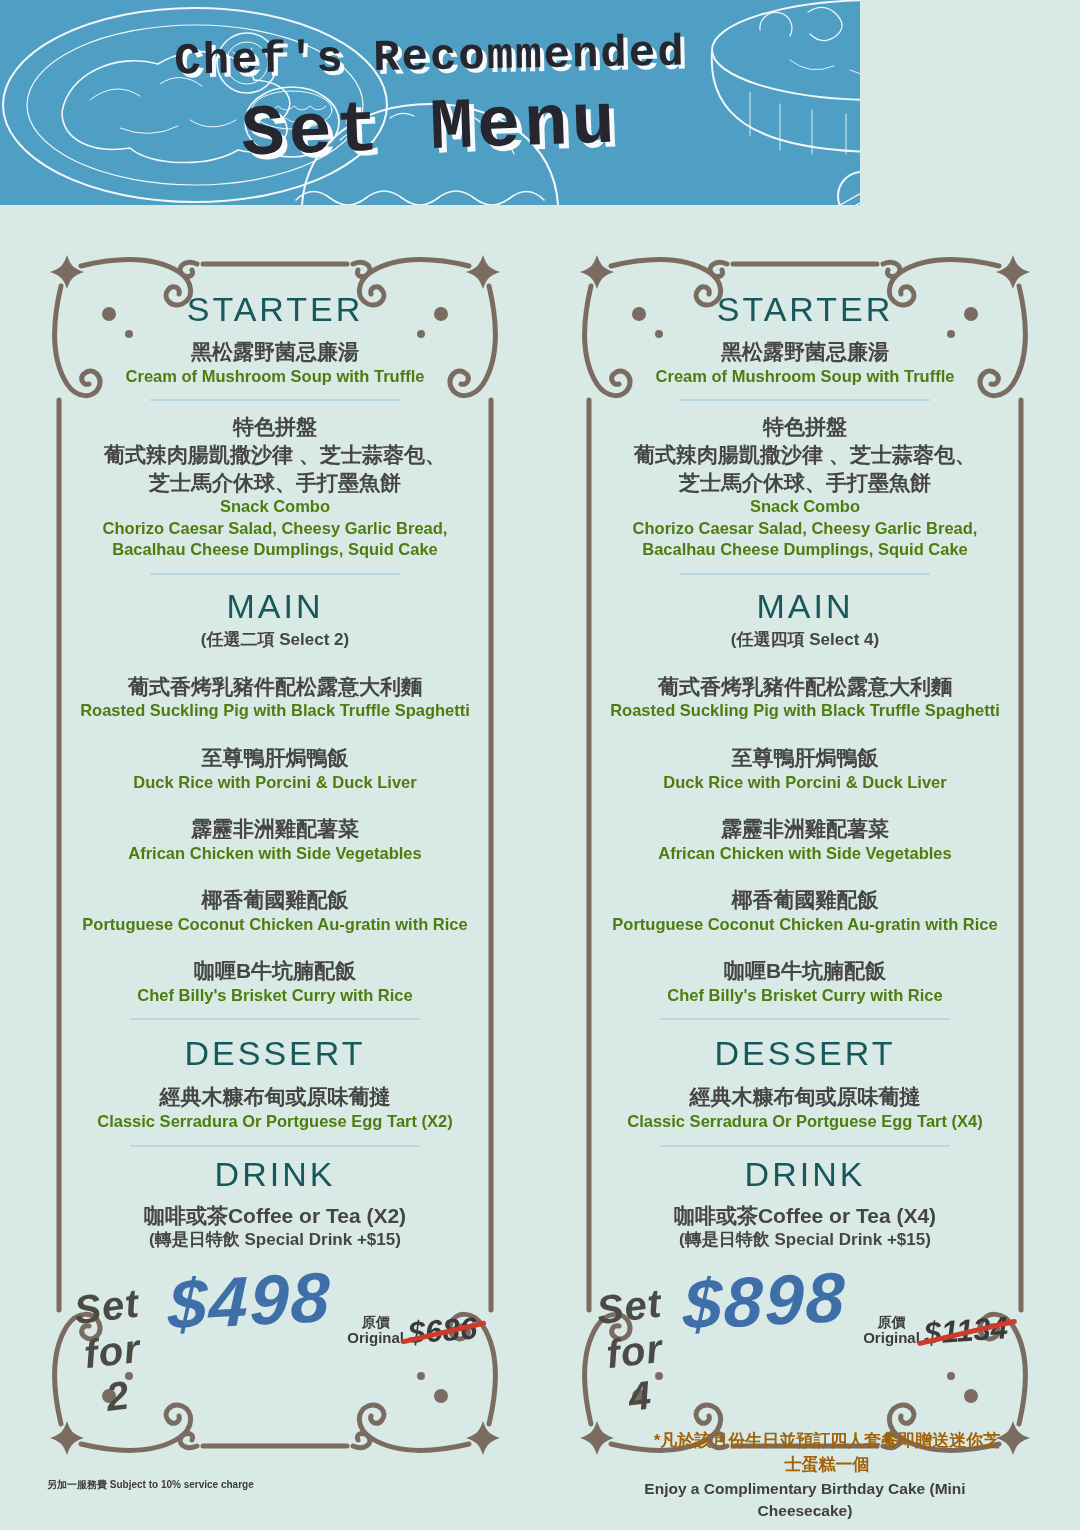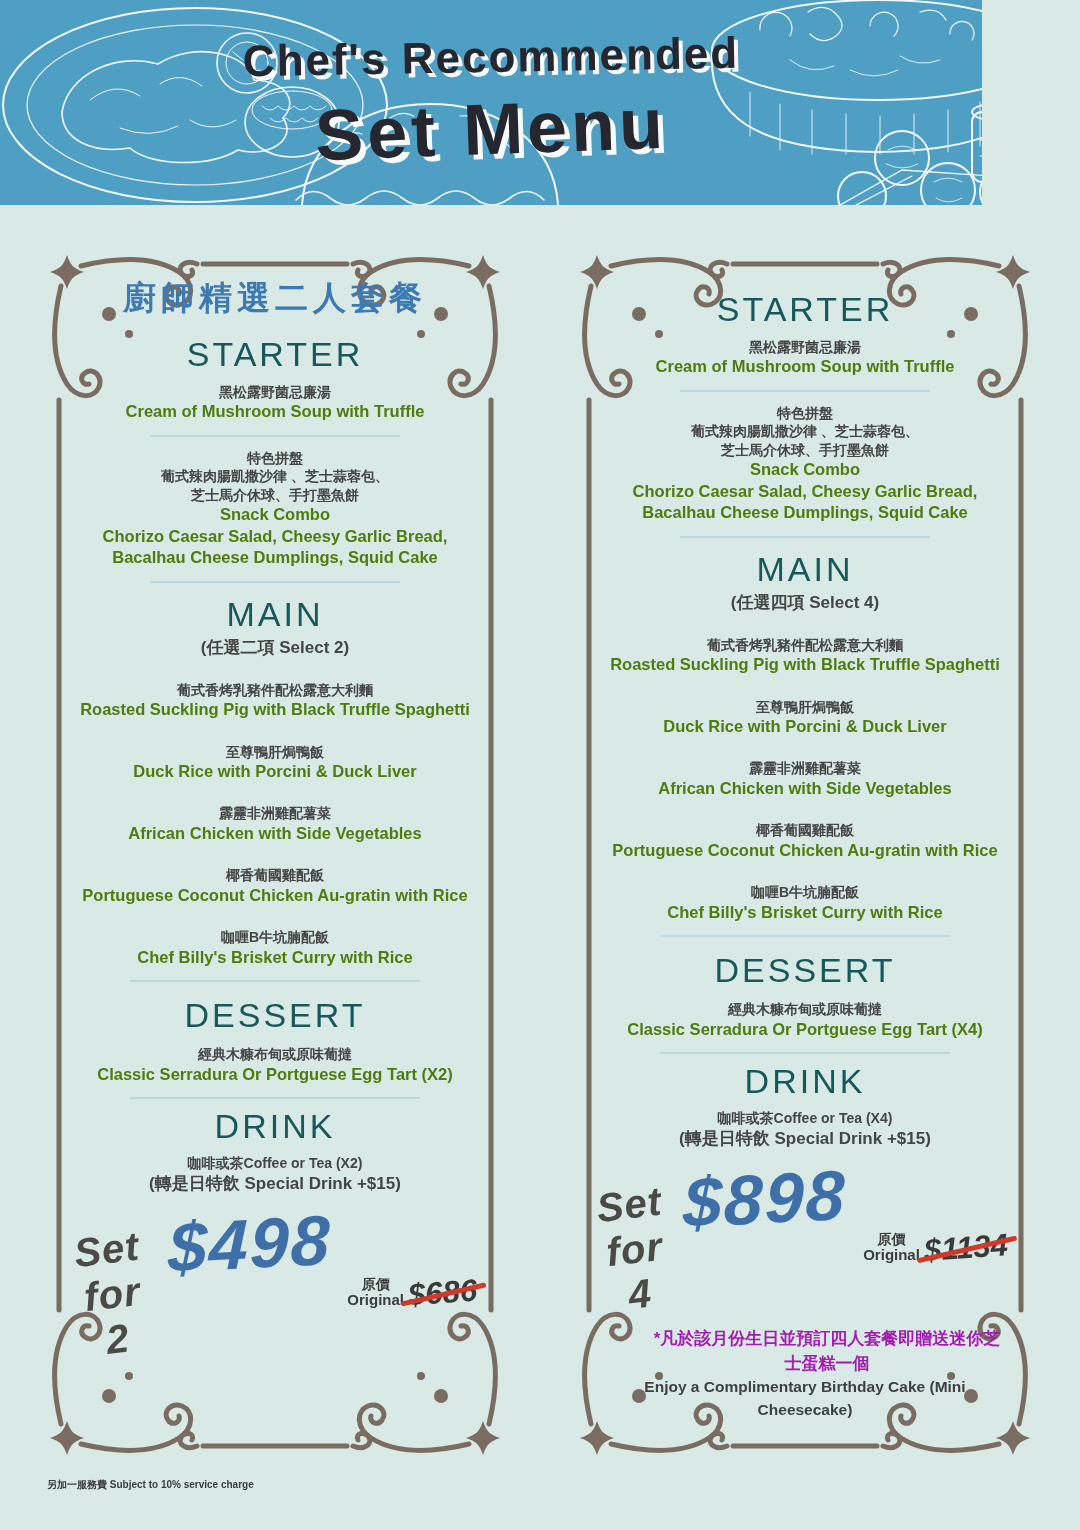--- a/index.html
+++ b/index.html
@@ -4,69 +4,69 @@
 <style>
   html,body{margin:0;padding:0;}
   body{
     width:1080px;height:1530px;position:relative;overflow:hidden;
     background:#d9e9e5;
     font-family:"Liberation Sans","DejaVu Sans",sans-serif;
     color:#3f3f3f;
     -webkit-font-smoothing:antialiased;
   }
   
-  .band{position:absolute;left:0;top:0;width:982px;height:205px;background:#4f9fc4;overflow:hidden;}
+  .band{position:absolute;left:0;top:0;width:860px;height:205px;background:#4f9fc4;overflow:hidden;font-family:Liberation Mono, monospace;}
   .band-art{position:absolute;left:0;top:0;width:1080px;height:205px;}
   .band-title{position:absolute;width:100%;text-align:center;color:#26262e;font-weight:800;}
   .band-title.l1{top:32px;font-size:44px;letter-spacing:2px;transform:rotate(-1deg);
     text-shadow:4px 4px 0 rgba(255,255,255,.95);}
   .band-title.l2{top:88px;font-size:72px;letter-spacing:4px;transform:rotate(-2deg);
     text-shadow:5px 5px 0 rgba(255,255,255,.95);}
   
   .panel{position:absolute;top:250px;width:460px;height:1210px;}
   .panel.left{left:45px;}
   .panel.right{left:575px;}
   .frame{position:absolute;left:0;top:0;width:460px;height:1210px;pointer-events:none;}
   .frame path,.frame line{stroke:#7b6c62;stroke-width:5;fill:none;stroke-linecap:round;}
   .frame .fill{fill:#7b6c62;stroke:none;}
   .content{position:relative;padding:26px 28px 0 28px;text-align:center;}
   .panel-title{font-size:33px;font-weight:800;letter-spacing:5px;color:#3d7ab2;}
   .heading{font-size:34px;font-weight:400;letter-spacing:3px;color:#17585c;}
   .heading.starter{margin-top:14px;}
-  .zh{font-size:14px;font-weight:700;color:#454545;line-height:1.32;}
+  .zh{font-size:21px;font-weight:700;color:#454545;line-height:1.32;}
   .en{font-size:16.5px;font-weight:700;color:#4d7c0f;line-height:1.3;}
   .soup-zh{margin-top:9px;}
   .divider{height:2px;background:#b9d8e0;border:none;width:250px;margin:12px auto 0 auto;}
   .divider.wide{width:290px;}
   .combo{margin-top:12px;}
   .main-head{margin-top:12px;}
   .select-line{font-size:17px;font-weight:700;color:#454545;margin-top:2px;}
   .dish{margin-top:22px;}
   .dessert-head{margin-top:14px;}
   .dessert-zh{margin-top:10px;}
   .drink-head{margin-top:8px;}
   .drink1{margin-top:8px;}
   .drink2{font-size:17px;}
   
   .price-row{margin-top:14px;display:flex;justify-content:center;align-items:flex-start;gap:16px;}
   .set-label{font-size:40px;font-weight:800;font-style:italic;color:#4c4a45;
     transform:rotate(-7deg);margin-top:18px;letter-spacing:1px;}
   .big-price{font-size:70px;font-weight:800;font-style:italic;color:#3e6fa8;
     transform:rotate(-3deg) skewX(-4deg);letter-spacing:2px;line-height:1;}
-  .orig{display:flex;align-items:center;gap:4px;margin-top:66px;}
+  .orig{display:flex;align-items:center;gap:4px;margin-top:47px;}
   .orig-labels{display:flex;flex-direction:column;line-height:1.1;color:#3c3c3c;}
   .orig-zh{font-size:14px;font-weight:700;}
   .orig-en{font-size:15px;font-weight:800;}
   .struck{position:relative;font-size:31px;font-weight:800;font-style:italic;color:#3a3a3a;
     transform:rotate(-4deg);}
   .struck::after{content:"";position:absolute;left:-8px;right:-10px;top:46%;height:5px;
     background:#cf3a2a;transform:rotate(-9deg);border-radius:3px;}
   
   .footnote{margin-top:10px;line-height:1.45;}
-  .footnote .fzh{font-size:17px;font-weight:700;color:#a21caf;margin-left:44px;}
+  .footnote .fzh{font-size:17px;font-weight:700;color:#a16207;margin-left:44px;}
   .footnote .fen{font-size:15.5px;font-weight:800;color:#3f3f3f;}
   
   .service-note{position:absolute;left:47px;top:1478px;font-size:10px;font-weight:700;color:#3c3c3c;}
 </style>
 </head>
 <body>
 
 <div class="band">
   <svg class="band-art" viewBox="0 0 1080 205">
     <g stroke="#ffffff" fill="none" stroke-width="2" opacity="0.92" stroke-linecap="round">
@@ -135,21 +135,20 @@
     <g id="eA">
       <path d="M152 14 C 140 9 131 17 137 24 C 142 29 150 26 147 20"></path>
       <path d="M158 14 H 302"></path>
       <path d="M308 14 C 320 9 329 17 323 24 C 318 29 310 26 313 20"></path>
     </g>
     <use href="#eA" transform="matrix(1,0,0,-1,0,1210)"></use>
     <path d="M14 150 V 1060"></path>
     <path d="M446 150 V 1060"></path>
   </svg>
   <div class="content">
-    <div class="panel-title">廚師精選二人套餐</div>
     <div class="heading starter">STARTER</div>
     <div class="zh soup-zh">黑松露野菌忌廉湯</div>
     <div class="en">Cream of Mushroom Soup with Truffle</div>
     <hr class="divider">
     <div class="combo">
       <div class="zh">特色拼盤</div>
       <div class="zh">葡式辣肉腸凱撒沙律 、芝士蒜蓉包、</div>
       <div class="zh">芝士馬介休球、手打墨魚餅</div>
       <div class="en">Snack Combo</div>
       <div class="en">Chorizo Caesar Salad, Cheesy Garlic Bread,</div>

